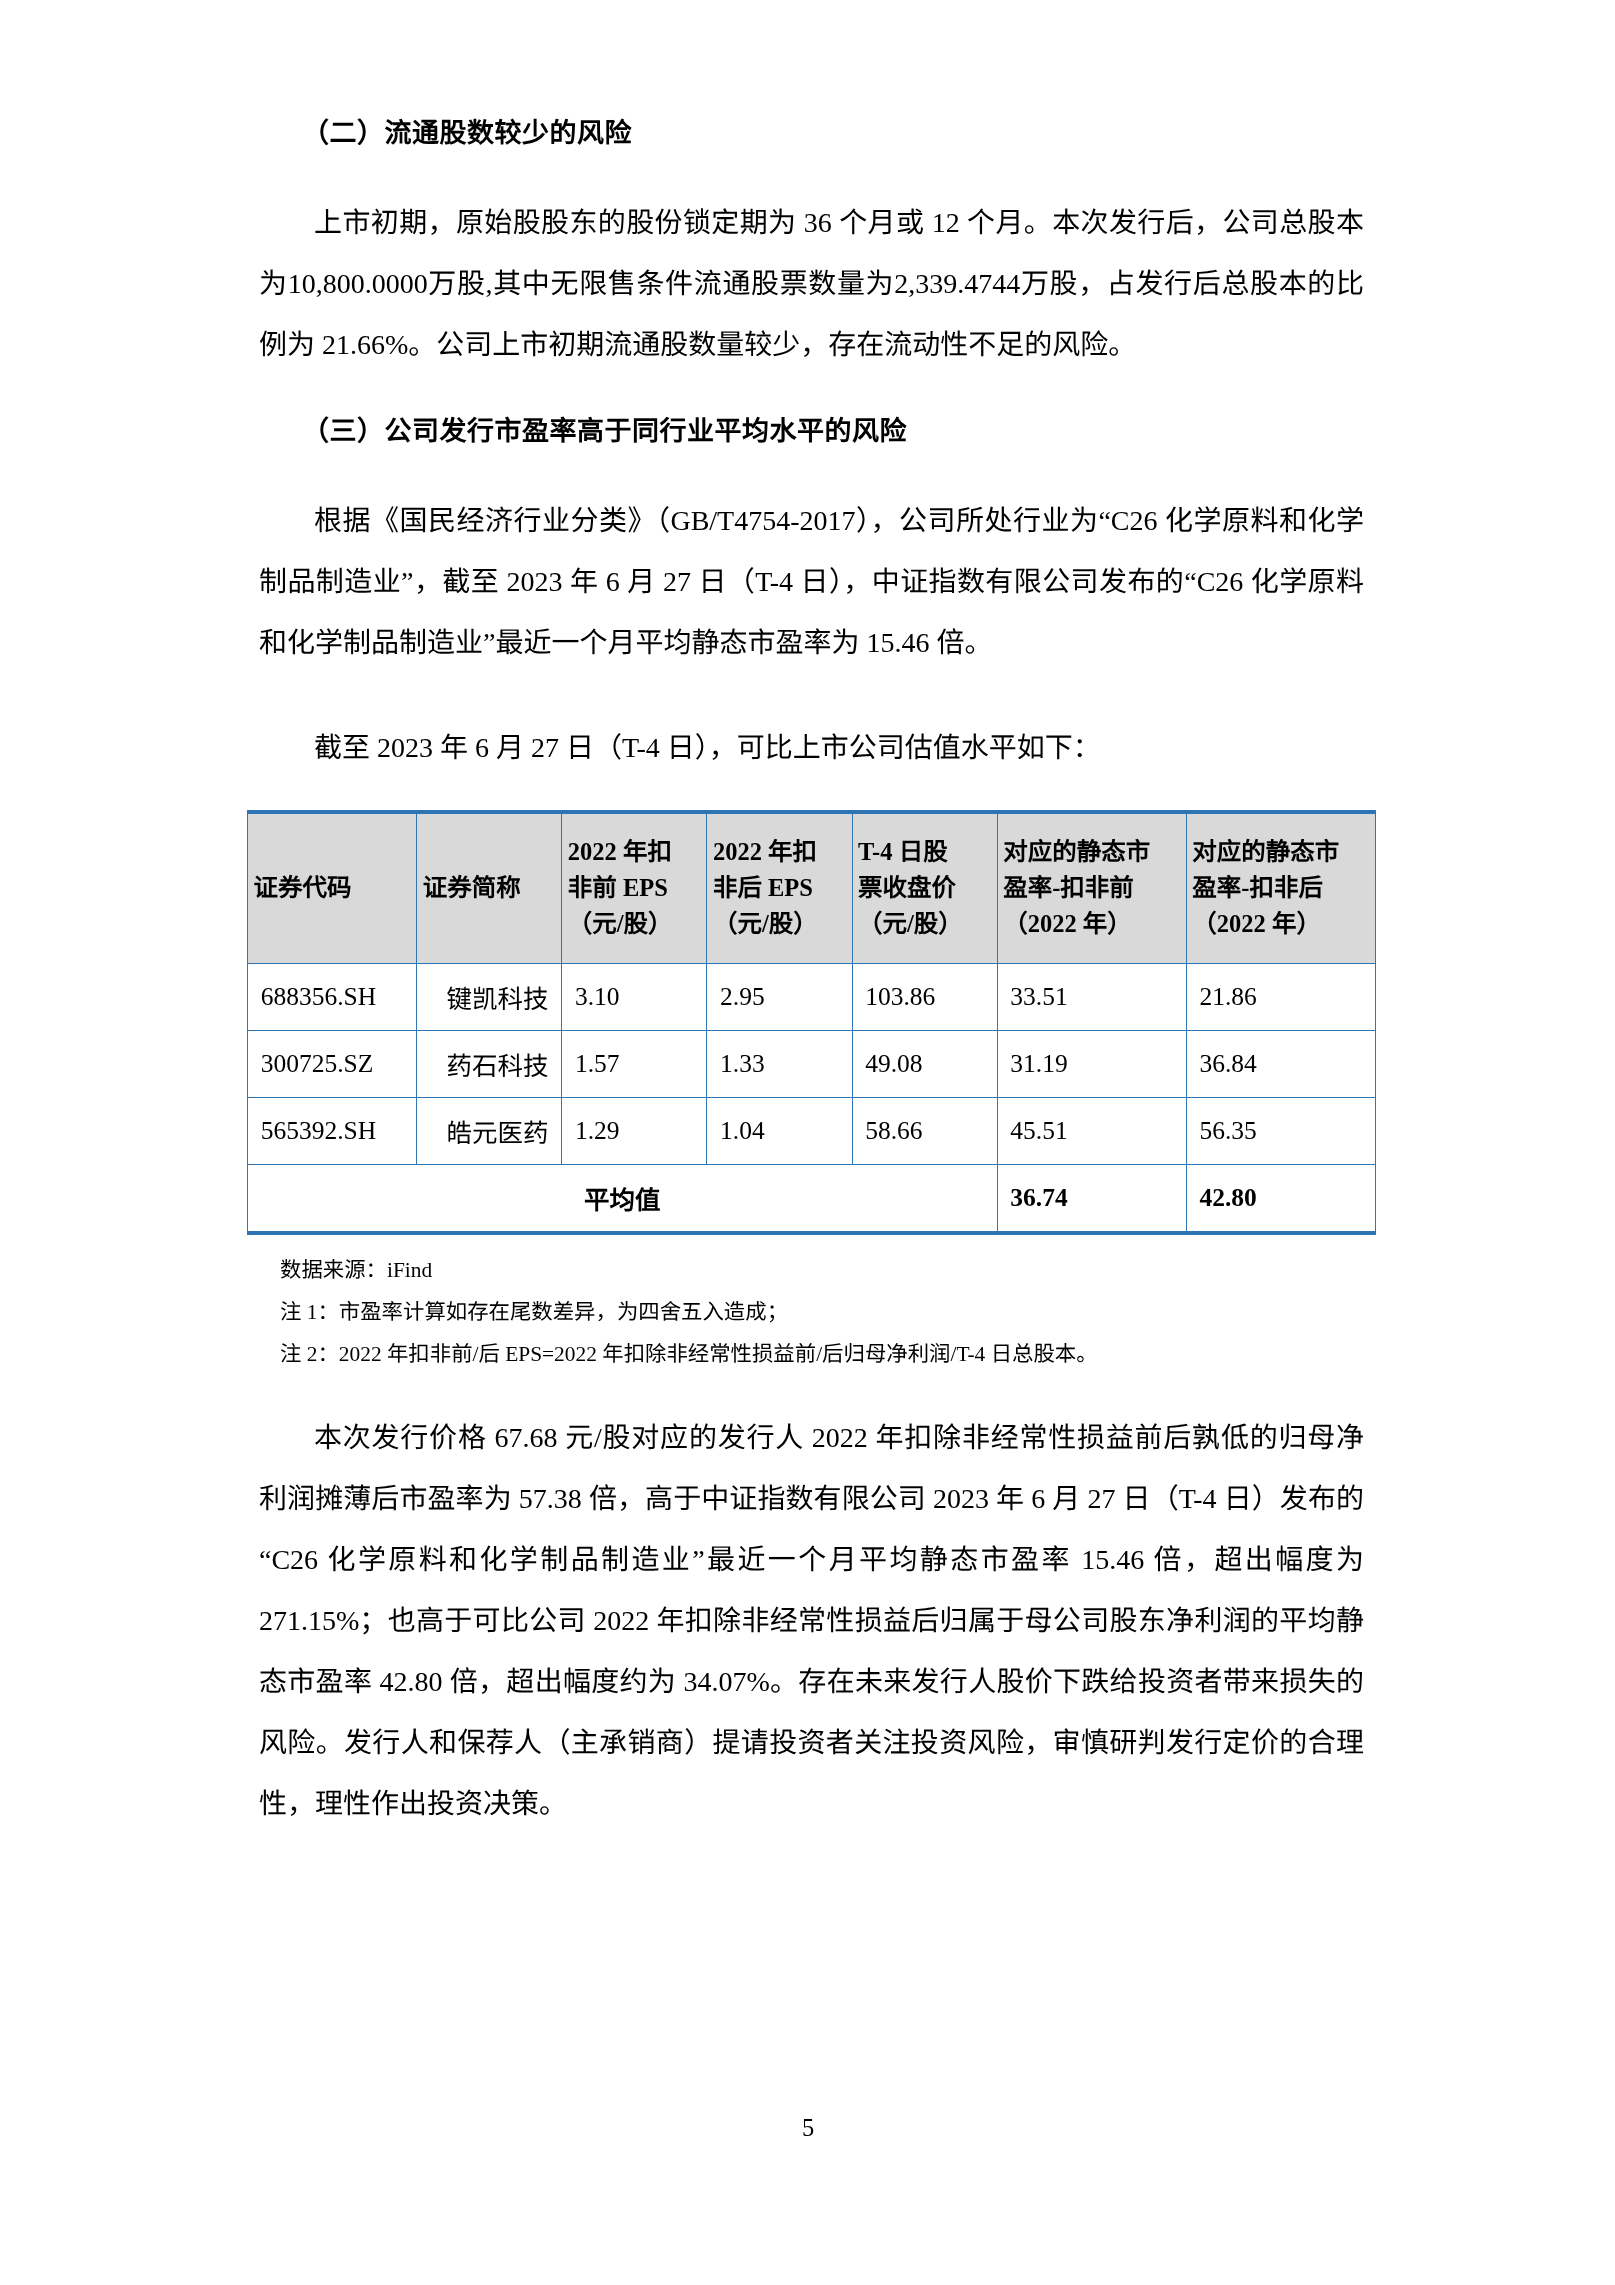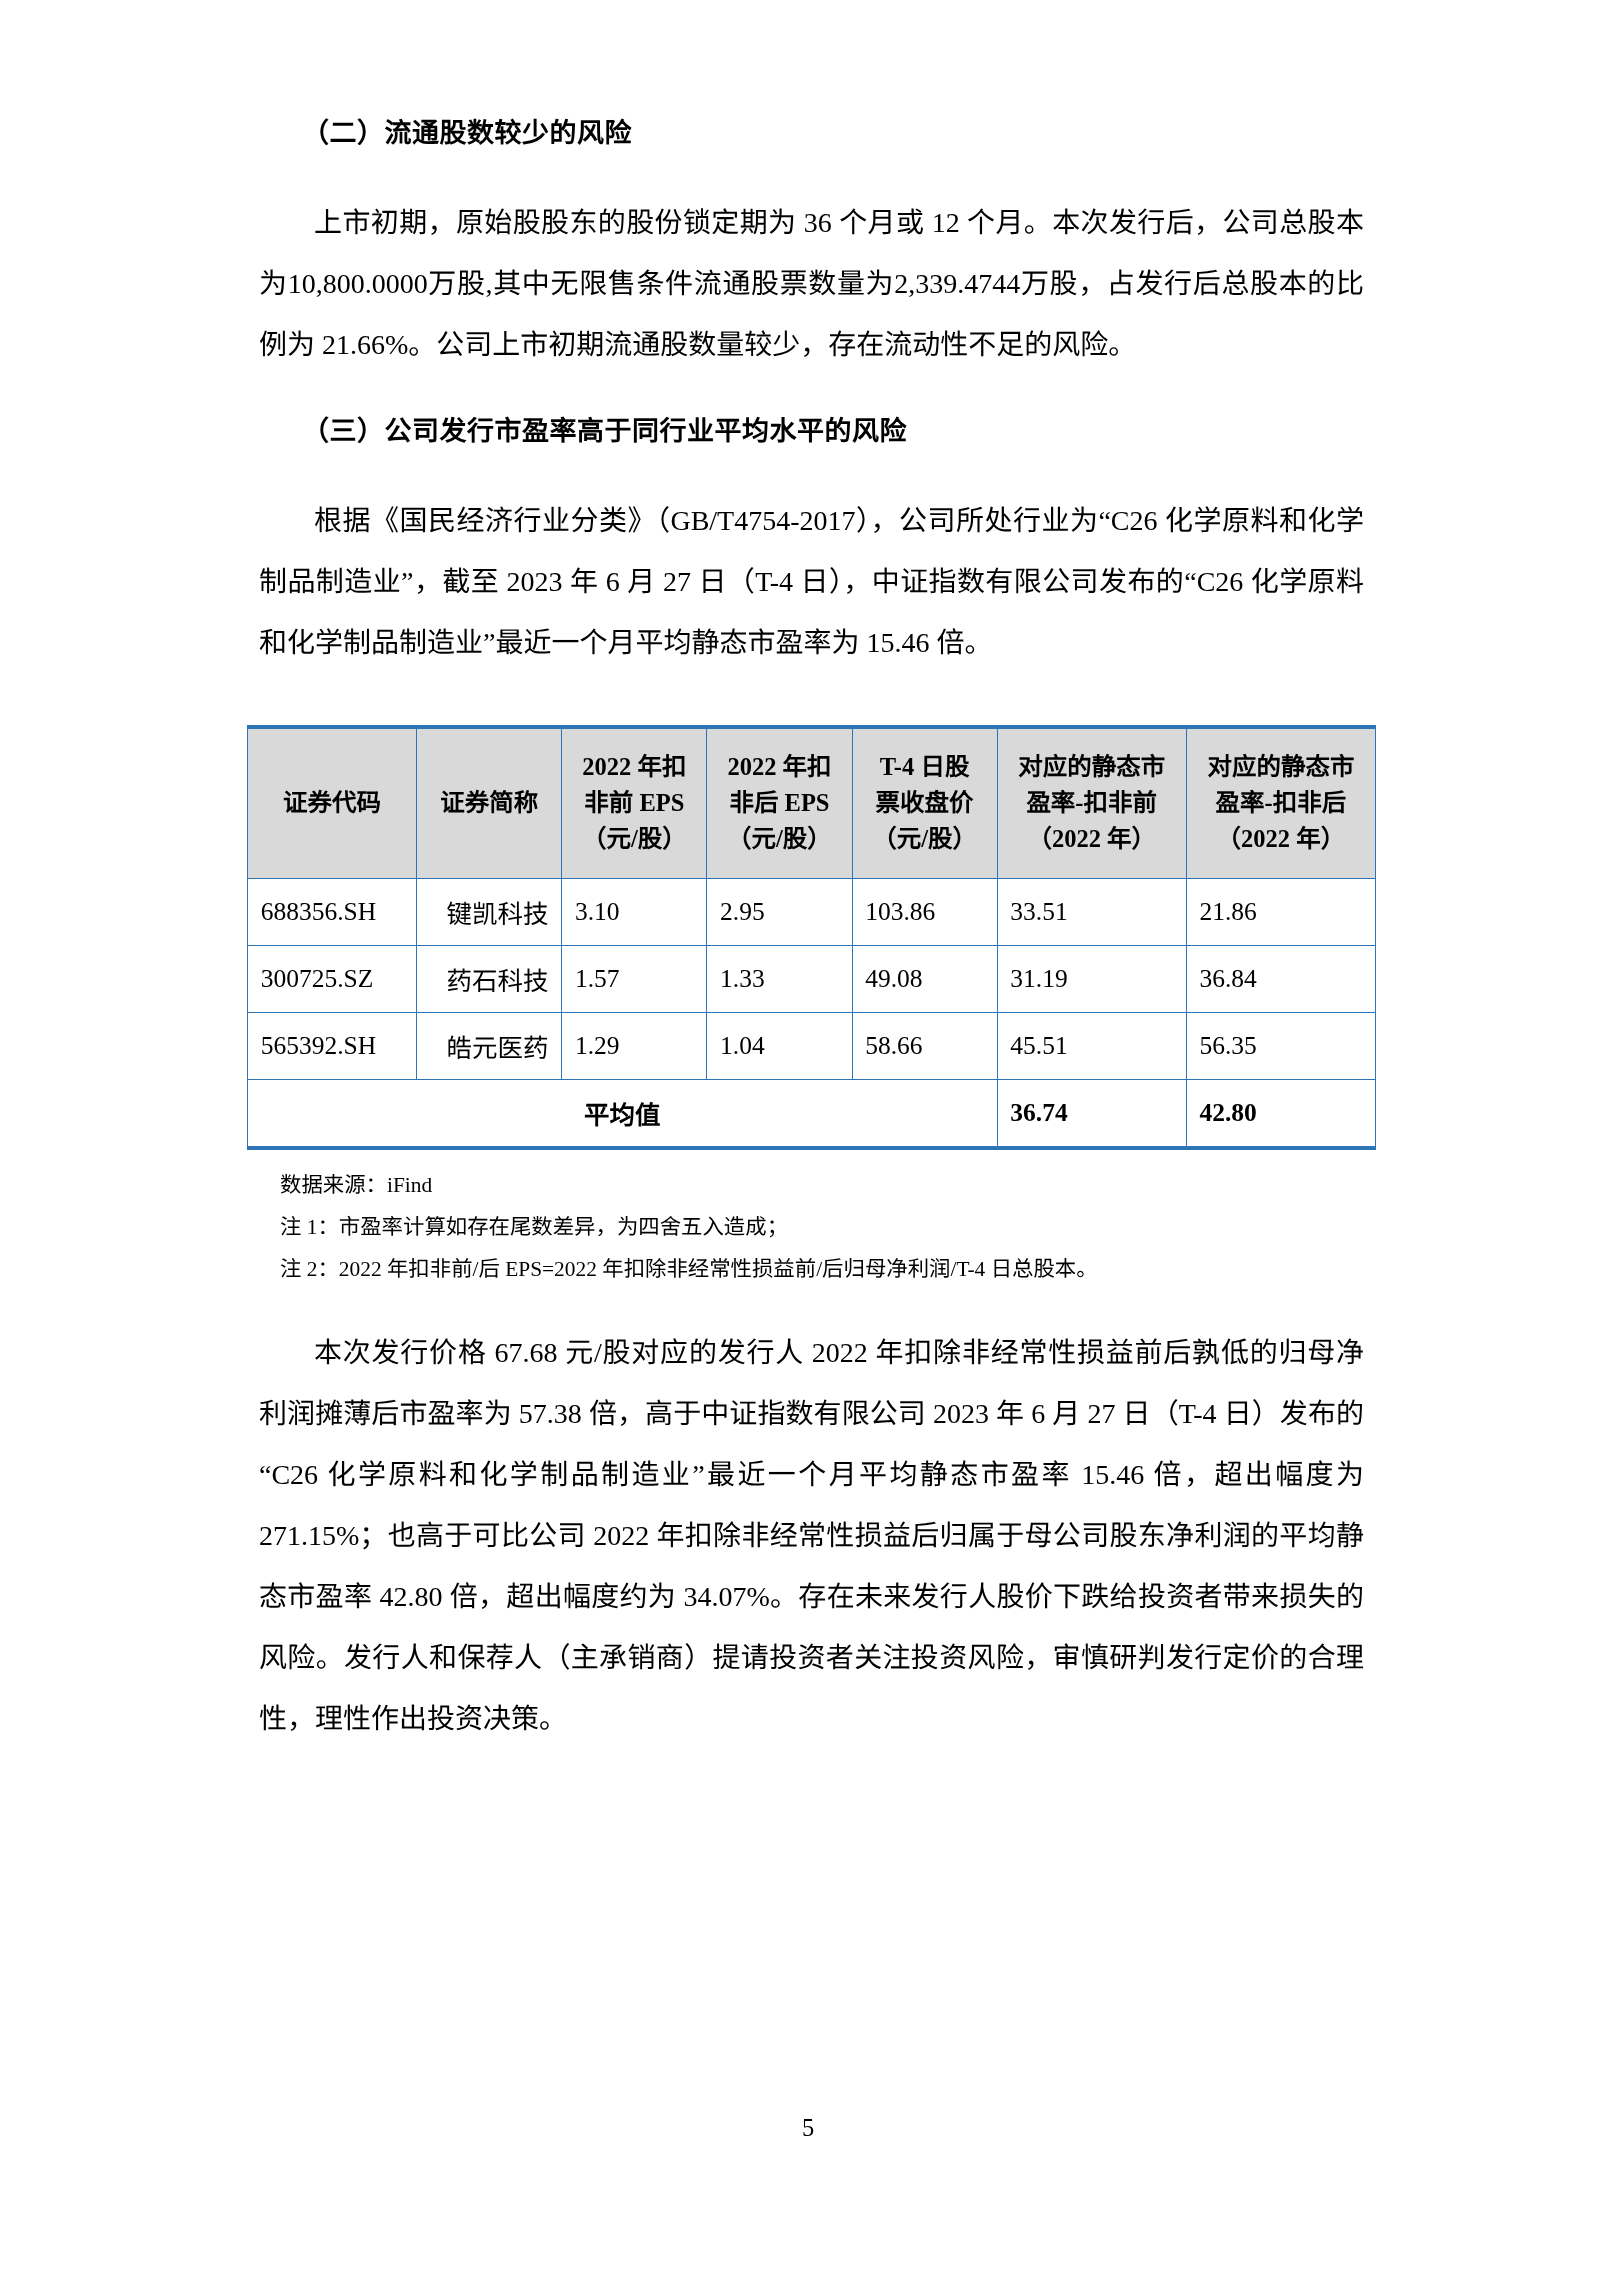--- a/index.html
+++ b/index.html
@@ -82,21 +82,21 @@
 
   table.comp-table th,
   table.comp-table td {
     border: 1.4px solid #2e75b6;
     padding: 0;
     vertical-align: middle;
   }
   table.comp-table thead th {
     background: #d9d9d9;
     font-weight: 700;
-    text-align: center;
+    text-align: left;
     line-height: 36px;
     height: 142px;
     padding: 3.6px 5.5px;
     font-size: 24.5px;
   }
   table.comp-table thead th .hd {
     display: block;
   }
   table.comp-table tbody td {
     height: 66px;
@@ -153,20 +153,21 @@
     <div class="gap-before-heading"></div>
 
     <h2 class="section-heading">（三）公司发行市盈率高于同行业平均水平的风险</h2>
 
     <div class="gap-after-heading"></div>
 
     <p class="body-para">根据《国民经济行业分类》（GB/T4754-2017），公司所处行业为“C26 化学原料和化学制品制造业”，截至 2023 年 6 月 27 日（T-4 日），中证指数有限公司发布的“C26 化学原料和化学制品制造业”最近一个月平均静态市盈率为 15.46 倍。</p>
 
     <div class="gap-small"></div>
 
+    <p class="body-para">截至 2023 年 6 月 27 日（T-4 日），可比上市公司估值水平如下：</p>
 
     <div class="gap-small"></div>
 
     <div class="table-wrap">
       <table class="comp-table">
         <colgroup>
           <col class="c-code">
             <col class="c-name">
             <col class="c-eps1">
           <col class="c-eps2">

